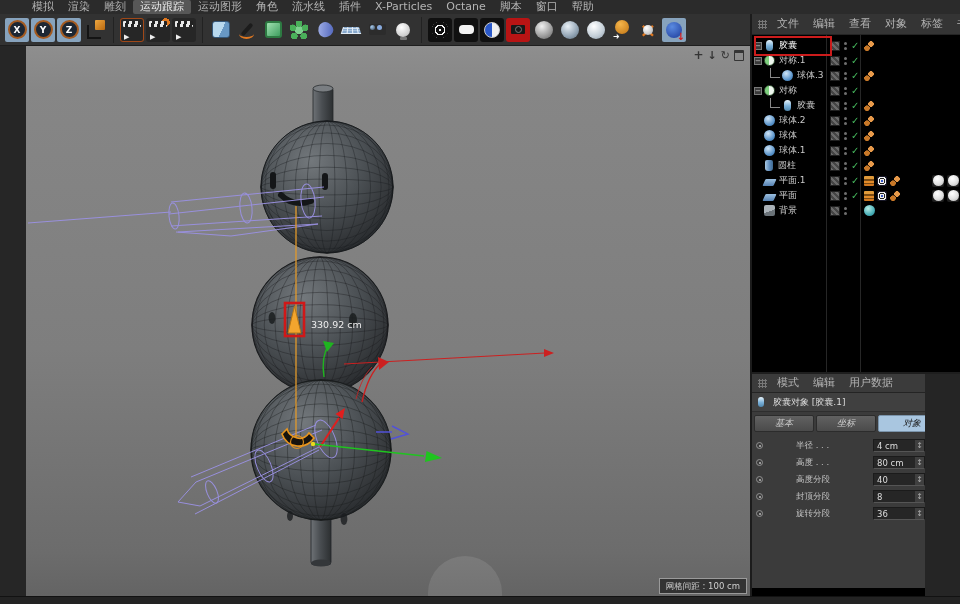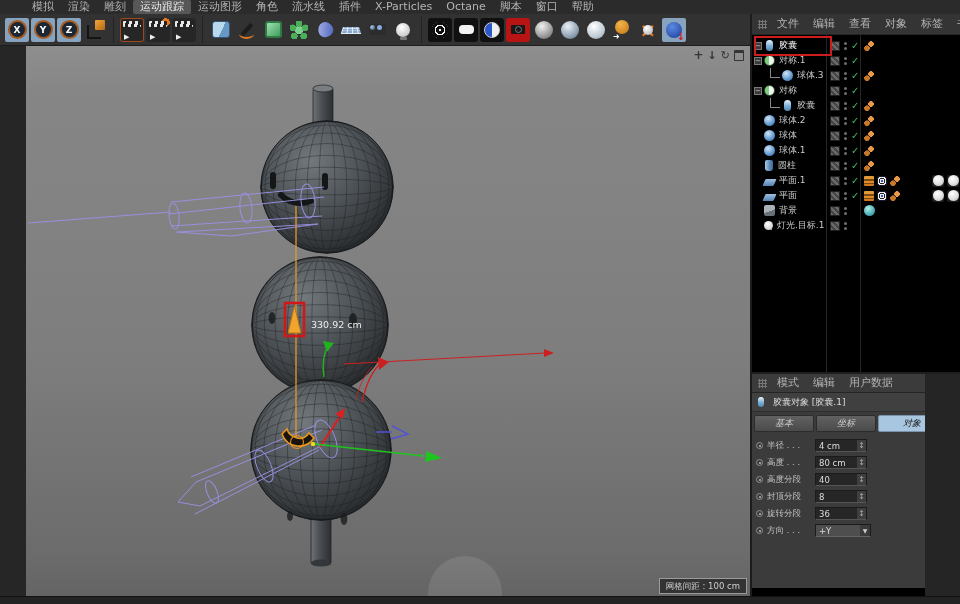--- a/index.html
+++ b/index.html
@@ -157,21 +157,21 @@
   #attr-title{height:18px;display:flex;align-items:center;background:#404040;border-bottom:1px solid #2e2e2e;padding-left:4px;}
   #attr-title .oi-capsule{width:6px;height:10px;}
   #attr-title span.t{font-size:9px;color:#dddddd;margin-left:3px;}
   #attr-tabs{height:22px;display:flex;align-items:center;padding:0 2px;gap:2px;background:#3b3b3b;}
   .tab{flex:0 0 58px;height:15px;line-height:15px;text-align:center;font-size:9px;color:#cccccc;border-radius:2px;
        background:linear-gradient(180deg,#616161,#4b4b4b);border:1px solid #2c2c2c;cursor:pointer;font-style:italic;}
   .tab.active{flex:0 0 66px;background:#a9c6e0;color:#1c1c1c;border-color:#7a93aa;}
   #attr-section{height:15px;line-height:15px;background:#474747;border-top:1px solid #585858;border-bottom:1px solid #2e2e2e;
        color:#e6e6e6;font-size:9px;padding-left:5px;}
   #attr-fields{padding-top:3px;}
-  .attr-row{height:17px;display:flex;align-items:center;padding-left:4px;}
+  .attr-row{height:17px;display:flex;align-items:center;padding-left:4px;justify-content:space-between;}
   .adot{flex:none;width:7px;height:7px;border:1px solid #909090;border-radius:50%;position:relative;box-sizing:border-box;}
   .adot::after{content:"";position:absolute;left:1.5px;top:1.5px;width:2px;height:2px;border-radius:50%;background:#bbb;}
   .alabel{flex:none;width:44px;margin-left:4px;font-size:8.5px;color:#c2c2c2;white-space:nowrap;overflow:hidden;}
   .afield{flex:none;width:52px;height:13px;background:#262626;border:1px solid #1b1b1b;border-bottom-color:#555;
        display:flex;align-items:center;box-sizing:border-box;margin-left:4px;}
   .aval{flex:1;font-size:8.5px;color:#dddddd;padding-left:3px;white-space:nowrap;}
   .stepper{flex:none;width:9px;height:100%;background:#3f3f3f;color:#aaa;font-size:8px;line-height:11px;text-align:center;}
   .afield.dropdown{background:#4e4e4e;border-bottom-color:#666;width:56px;}
   .darrow{flex:none;width:10px;height:100%;background:#3a3a3a;color:#ccc;font-size:6px;line-height:12px;text-align:center;}
 </style>
@@ -546,31 +546,20 @@
             <span class="olabel">背景</span>
             <span class="c hatch"></span>
             <span class="c dots">
               <i></i>
               <i></i>
             </span>
             <span class="c tags">
               <span class="tag tag-material-teal"></span>
             </span>
           </div>
-          <div class="om-row">
-            <span class="ind" style="width: 2px;"></span>
-            <span class="tw empty"></span>
-            <span class="oi oi-light"></span>
-            <span class="olabel">灯光.目标.1</span>
-            <span class="c hatch"></span>
-            <span class="c dots">
-              <i></i>
-              <i></i>
-            </span>
-          </div>
         </div>
     </div>
     <div id="om-splitter"></div>
 
     <div id="attrs">
       <div class="panel-menu">
         <span class="grid-handle"></span>
         <span id="attr-menu-items" style="display:flex">
             <span class="menu-item">模式</span>
             <span class="menu-item">编辑</span>
@@ -620,27 +609,19 @@
             </span>
           </div>
           <div class="attr-row">
             <span class="adot"></span>
             <span class="alabel">旋转分段</span>
             <span class="afield">
               <span class="aval">36</span>
               <span class="stepper">↕</span>
             </span>
           </div>
-          <div class="attr-row">
-            <span class="adot"></span>
-            <span class="alabel">方向 . . .</span>
-            <span class="afield dropdown">
-              <span class="aval">+Y</span>
-              <span class="darrow">▼</span>
-            </span>
-          </div>
         </div>
     </div>
     <div id="attr-darkstrip"></div>
   </div>
 
   <div id="bottomstrip"></div>
 </div>
 
 </body></html>

